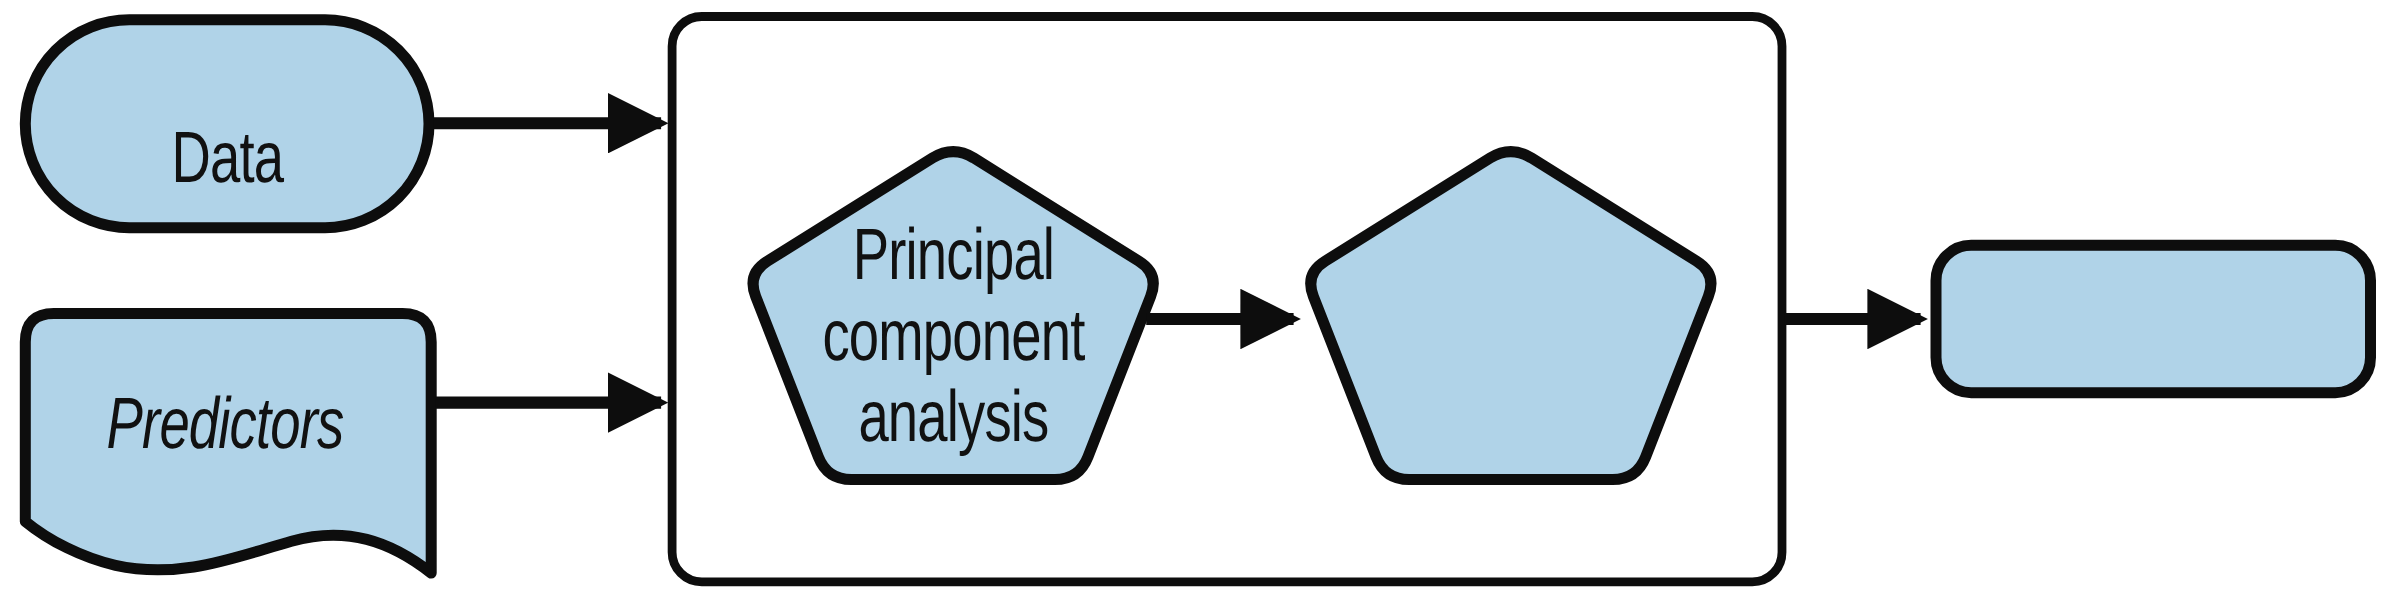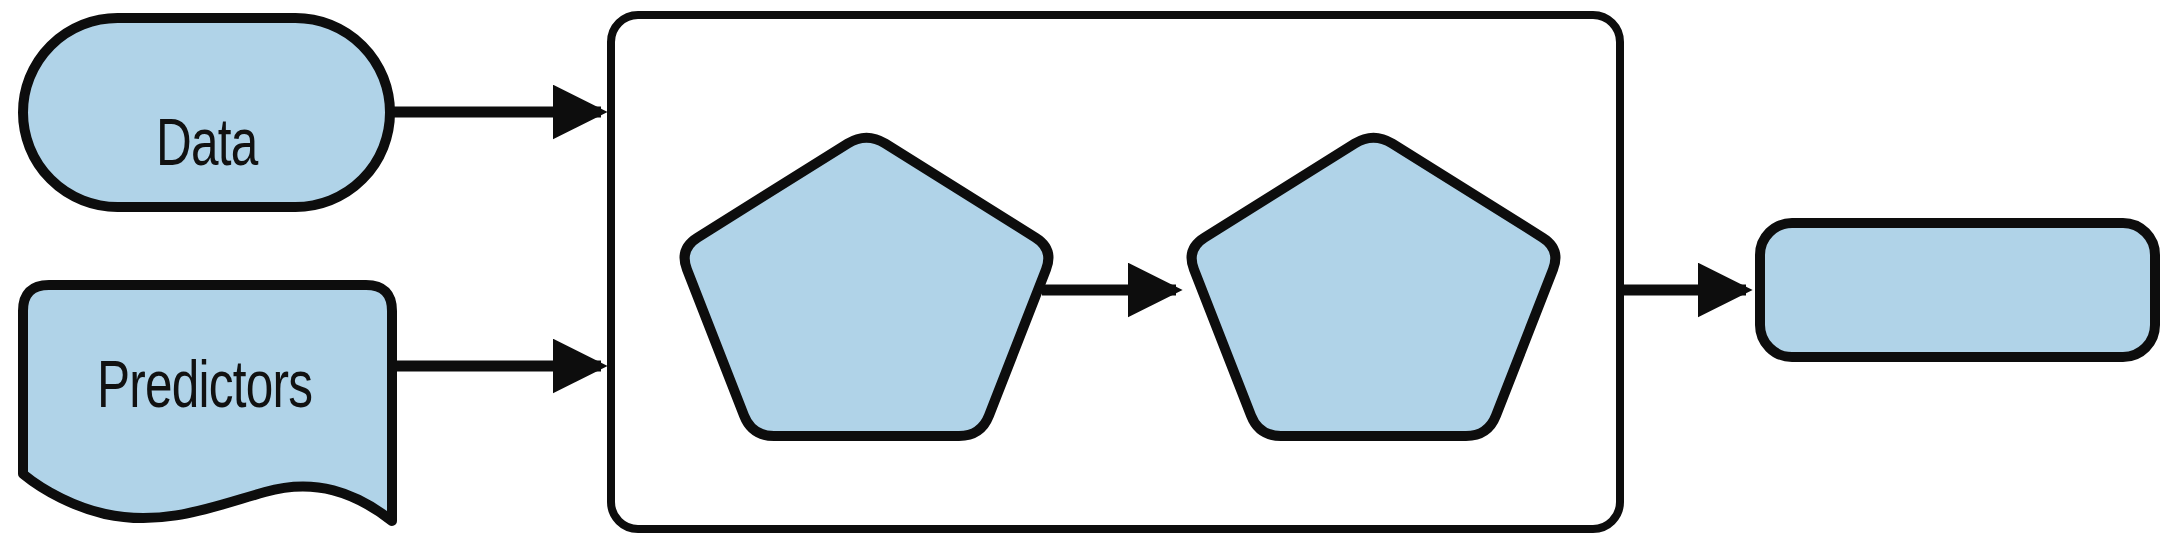--- a/index.html
+++ b/index.html
@@ -87,21 +87,26 @@
     <line x1="394" y1="112" x2="601" y2="112" stroke="#0d0d0d" stroke-width="11" marker-end="url(#arrowhead)"></line>
     <line x1="396" y1="366" x2="601" y2="366" stroke="#0d0d0d" stroke-width="11" marker-end="url(#arrowhead)"></line>
     <line x1="1042" y1="290" x2="1176" y2="290" stroke="#0d0d0d" stroke-width="11" marker-end="url(#arrowhead)"></line>
     <line x1="1622" y1="290" x2="1746" y2="290" stroke="#0d0d0d" stroke-width="11" marker-end="url(#arrowhead)"></line>
   </svg>
 
   <div class="label node-label" style="left:18px; top:13px; width:377px; height:197px;margin-top:31px;">
     <span>Data</span>
   </div>
 
-  <div class="label node-label" style="left:18px; top:281px; width:374px; height:208px;">
+  <div class="label node-label" style="left:18px; top:281px; width:374px; height:208px;font-style:italic;">
     <span>Predictors</span>
   </div>
 
 
+  <div class="label node-label" style="left:675px; top:155px; width:383px; height:300px;">
+    <span>Principal
+component
+analysis</span>
+  </div>
 
 
 
 </div>
 
 </body></html>

